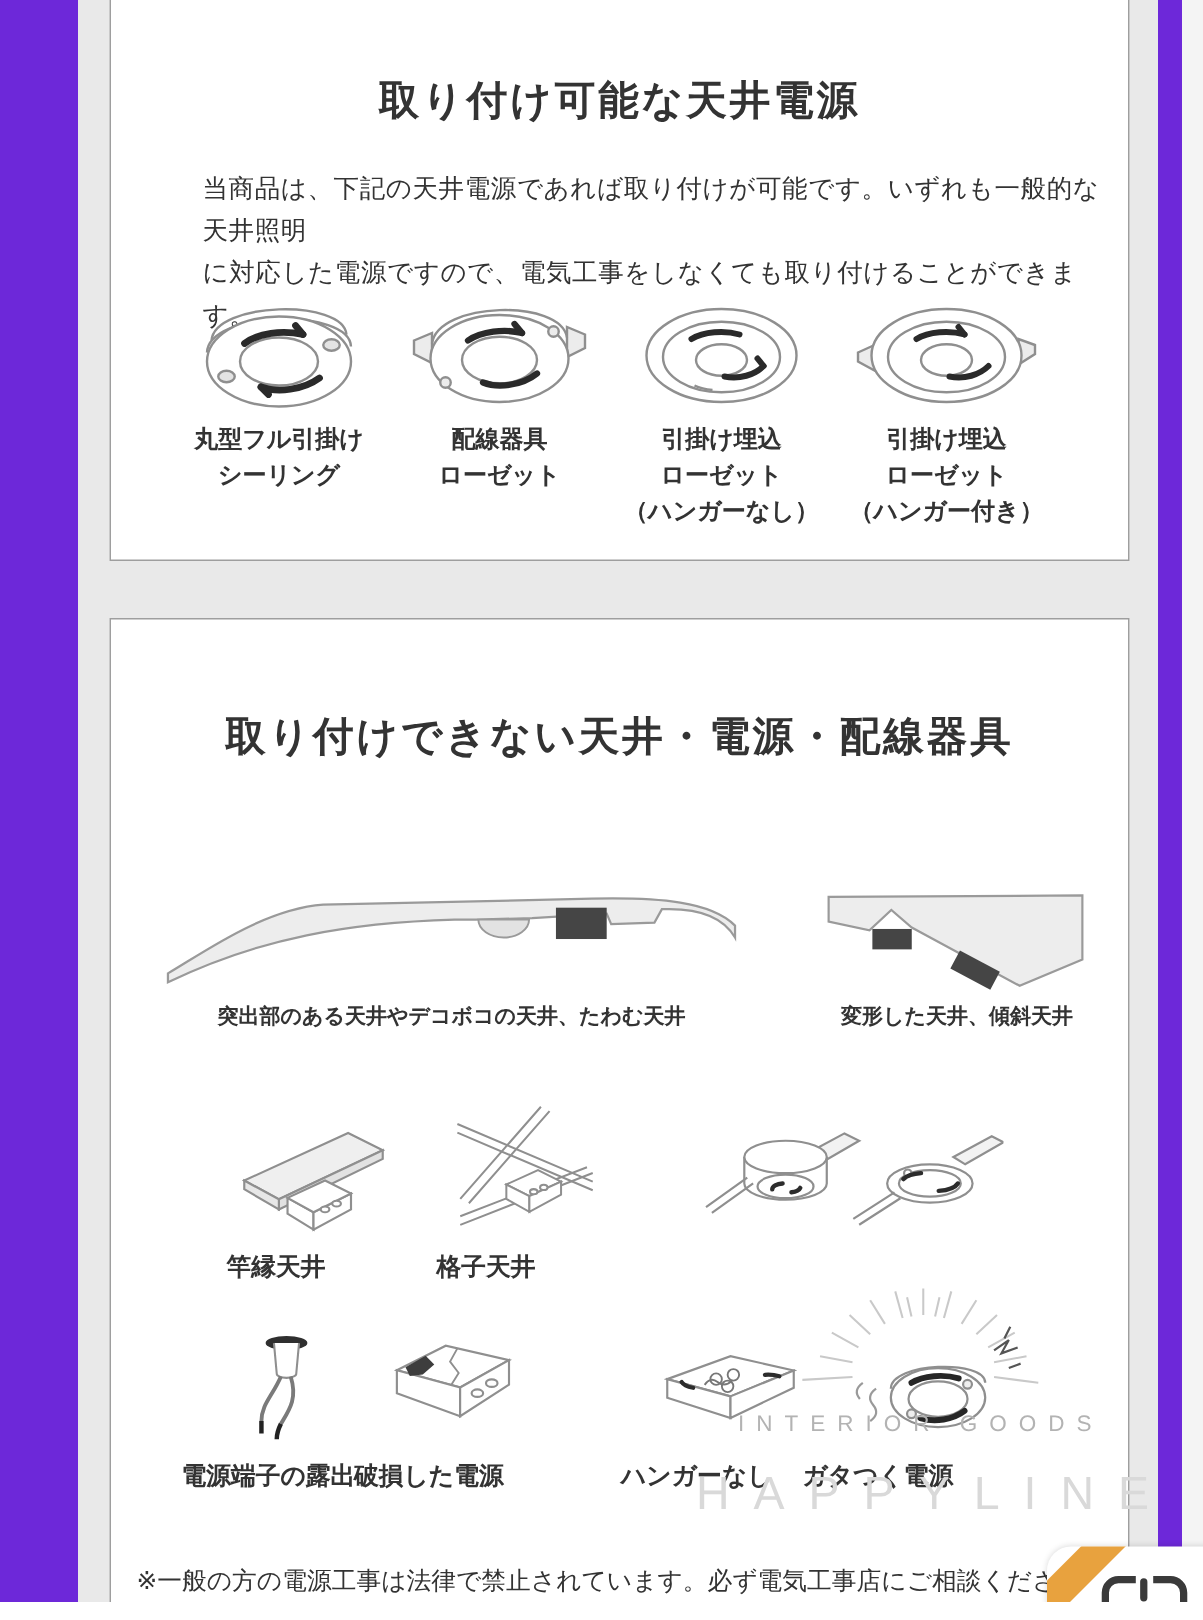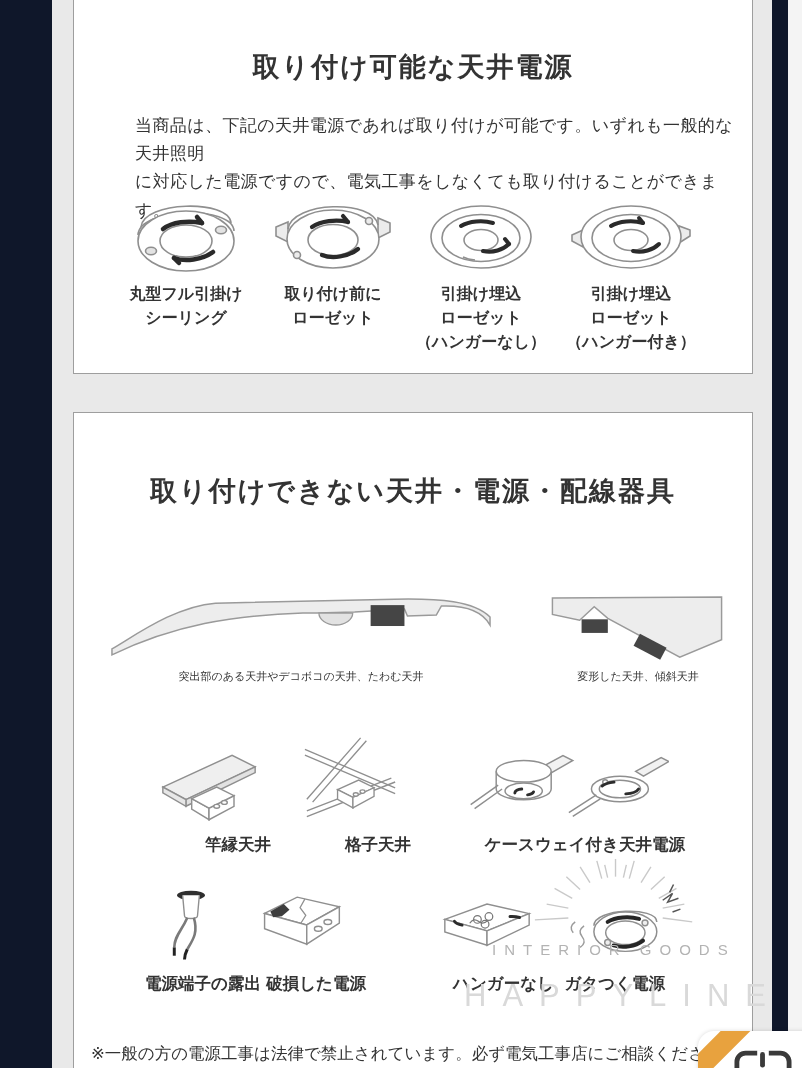--- a/index.html
+++ b/index.html
@@ -1,30 +1,30 @@
 <!DOCTYPE html>
 <html><head>
 <meta charset="utf-8">
 <style>
   html,body{margin:0;padding:0;}
-  .screen{position:relative;width:802px;height:1068px;background:#0f172a;overflow:hidden;
+  .screen{position:relative;width:802px;height:1068px;background:#6d28d9;overflow:hidden;
           font-family:"Liberation Sans","DejaVu Sans",sans-serif;color:#333;}
   .image-bg{position:absolute;left:52px;top:0;width:720px;height:1080px;background:#e9e9e9;}
   .right-strip{position:absolute;left:788px;top:0;width:14px;height:1080px;background:#f4f4f4;}
   .card{position:absolute;background:#fff;border:1px solid #9e9e9e;box-sizing:border-box;}
   .card1{left:73px;top:-34px;width:680px;height:408px;}
   .card2{left:73px;top:412px;width:680px;height:702px;}
   .sec-title{position:absolute;left:0;right:0;text-align:center;font-size:27px;font-weight:bold;letter-spacing:2px;}
   .desc{position:absolute;left:16px;right:14px;font-size:17px;line-height:1.66;letter-spacing:0.4px;white-space:pre-line;margin-left:45px;}
   .socket-col{position:absolute;width:150px;top:222px;}
   .icon-box{height:86px;display:flex;align-items:flex-end;justify-content:center;}
   .socket-label{margin-top:7px;text-align:center;font-size:16px;font-weight:bold;line-height:1.5;white-space:pre-line;}
   .fig{position:absolute;}
-  .fig-label{position:absolute;text-align:center;font-weight:normal;font-size:11px;white-space:nowrap;}
-  .fig-label2{position:absolute;text-align:right;font-weight:bold;font-size:16.5px;white-space:nowrap;}
+  .fig-label{position:absolute;text-align:center;font-weight:bold;font-size:14px;white-space:nowrap;}
+  .fig-label2{position:absolute;text-align:left;font-weight:bold;font-size:16.5px;white-space:nowrap;}
   .note{position:absolute;left:17px;top:630px;font-size:16.5px;white-space:nowrap;}
   .wm{position:absolute;pointer-events:none;white-space:nowrap;}
   .wm1{left:492px;top:941px;font-size:15px;letter-spacing:8px;color:#b3b3b3;}
   .wm2{left:464px;top:978px;font-size:31px;letter-spacing:16px;color:#d9d9d9;}
   .corner-card{position:absolute;left:698px;top:1031px;width:110px;height:49px;background:#fff;
                border-radius:16px 0 0 0;overflow:hidden;box-shadow:0 0 4px rgba(0,0,0,.15);}
   .stripe{position:absolute;left:-34px;top:6px;width:110px;height:21px;background:#e8a23e;transform:rotate(-45deg);}
   .pip{position:absolute;left:36px;top:19px;}
   svg{display:block;}
 </style>
@@ -75,21 +75,21 @@
             <circle cx="27" cy="64" r="3.5" fill="#ececec"></circle>
             <circle cx="99" cy="30" r="3.5" fill="#ececec"></circle>
           </g>
           <g fill="none" stroke="#2a2a2a" stroke-width="4.2" stroke-linecap="round">
             <path d="M42,36 C51,30 66,28 78,31"></path>
               <path d="M78,31 L73,25"></path>
             <path d="M52,64 C62,68 78,66 88,58"></path>
           </g>
         </svg>
       </div>
-      <div class="socket-label">取り付け前に
+      <div class="socket-label">配線器具
 ローゼット</div>
     </div>
 
     <div class="socket-col" style="left:332px;">
       <div class="icon-box">
         <svg width="116" height="76" viewBox="0 0 116 76">
           <g fill="none" stroke="#8f8f8f" stroke-width="1.6">
             <ellipse cx="58" cy="38" rx="50" ry="31" fill="#fff"></ellipse>
             <ellipse cx="58" cy="39" rx="39" ry="23.5"></ellipse>
             <ellipse cx="58" cy="41" rx="17" ry="10.5"></ellipse>
@@ -200,21 +200,20 @@
         <g stroke="#2c2c2c" stroke-width="3" fill="none" stroke-linecap="round">
           <path d="M63,44 a8,4 0 0 1 7,-4"></path>
           <path d="M76,46 a8,4 0 0 0 6,-3"></path>
           <path d="M152,37 a16,7 0 0 1 12,-4"></path>
           <path d="M176,45 a16,7 0 0 0 13,-5"></path>
         </g>
       </svg>
     </div>
     <div class="fig-label2" style="left:77px;top:421px;width:120px;">竿縁天井</div>
     <div class="fig-label2" style="left:217px;top:421px;width:120px;">格子天井</div>
-    <div class="fig-label2" style="left:371px;top:421px;width:240px;">ケースウェイ付き天井電源</div>
 
     <div class="fig" style="left:91px;top:472px;">
       <svg width="52" height="82" viewBox="0 0 56 82">
         <ellipse cx="28" cy="8" rx="15" ry="5" fill="#2f2f2f"></ellipse>
         <path d="M19,8 L21,30 a7,3 0 0 0 14,0 L37,8" fill="#fff" stroke="#8f8f8f" stroke-width="1.5"></path>
         <path d="M24,32 C18,46 10,52 10,64" stroke="#7a7a7a" stroke-width="2.8" fill="none"></path>
         <path d="M10,64 L10,73" stroke="#222" stroke-width="3.2" fill="none"></path>
         <path d="M31,32 C36,48 30,56 24,66" stroke="#7a7a7a" stroke-width="2.8" fill="none"></path>
         <path d="M24,66 C22,70 21,73 21,77" stroke="#222" stroke-width="3.2" fill="none"></path>
       </svg>

